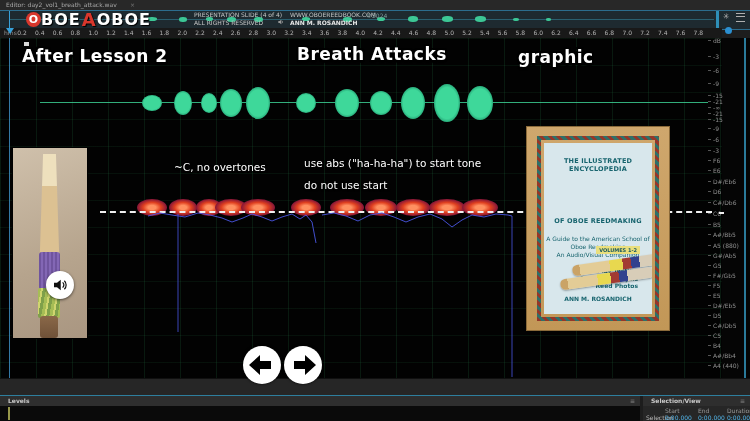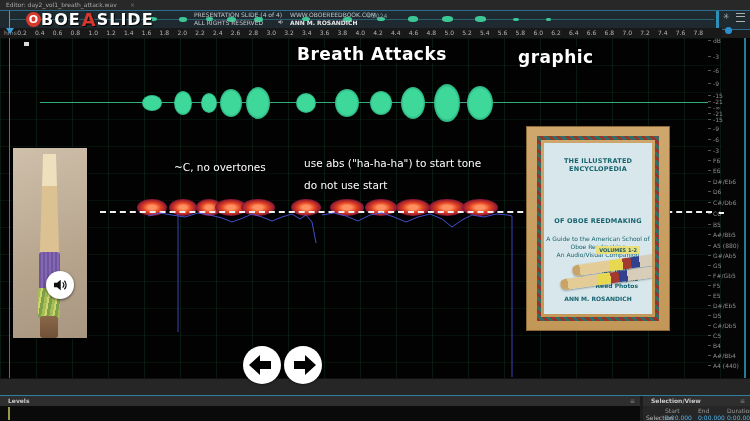--- a/index.html
+++ b/index.html
@@ -143,21 +143,21 @@
         <div class="strip-blob" style="left: 545.5px; top: 6.5px; width: 5px; height: 3px;"></div>
       </div>
     <div class="abs" id="strip-playhead"></div>
     <div class="abs" id="strip-endcap"></div>
   </div>
 
   <div class="abs" id="logo">
     <span class="oball">O</span>
     <span class="wtx">BOE</span>
     <span class="atx">A</span>
-    <span class="wtx">SLIDE</span>
+    <span class="wtx">OBOE</span>
   </div>
 
   <div class="abs cred" style="left:194px;top:11px">PRESENTATION SLIDE (4 of 4)</div>
   <div class="abs cred" style="left:194px;top:19px">ALL RIGHTS RESERVED</div>
   <div class="abs" style="left:277px;top:11px;z-index:8">
     <svg width="8" height="8" viewBox="0 0 24 24">
         <path d="M4 9v6h4l5 4V5L8 9H4z" fill="#9a9a9a"></path>
         <path d="M15.5 8.5a5 5 0 010 7" stroke="#9a9a9a" stroke-width="2" fill="none"></path>
       </svg>
   </div>
@@ -287,20 +287,21 @@
     </div>
   <div class="abs" id="dashline"></div>
 
   <svg class="abs" id="pitchsvg">
     <path d="M148 216 L160 213 L172 215 L185 217 L198 213 L210 215 L222 218 L232 222 L243 218 L252 214 L262 217 L272 221 L282 217 L292 214 L300 219 L306 215 L312 222 L316 243" stroke="#4956e3" stroke-width="1" fill="none" opacity="0.9"></path>
     <path d="M178 214 L178 332" stroke="#4956e3" stroke-width="1" fill="none" opacity="0.8"></path>
     <path d="M322 215 L334 213 L346 216 L358 221 L370 215 L382 213 L394 217 L406 222 L418 217 L430 214 L442 219 L452 227 L462 220 L472 215 L484 217 L496 214 L508 215 L512 216" stroke="#4956e3" stroke-width="1" fill="none" opacity="0.9"></path>
     <path d="M512 216 L512 377" stroke="#4956e3" stroke-width="1" fill="none" opacity="0.8"></path>
   </svg>
 
+  <div class="bigtxt" style="left:22px;top:46px">After Lesson 2</div>
   <div class="bigtxt" style="left:518px;top:47px">graphic</div>
   <div class="bigtxt" style="left:297px;top:44px">Breath Attacks</div>
   <div class="note" style="left:162px;top:161px">~C, no overtones</div>
   <div class="note" style="left:292px;top:157px">use abs ("ha-ha-ha") to start tone</div>
   <div class="note" style="left:292px;top:179px">do not use start</div>
 
   <div class="abs" id="photo">
     <div id="blade"></div>
     <div id="wrap-purple"></div>
     <div id="wrap-green"></div>

